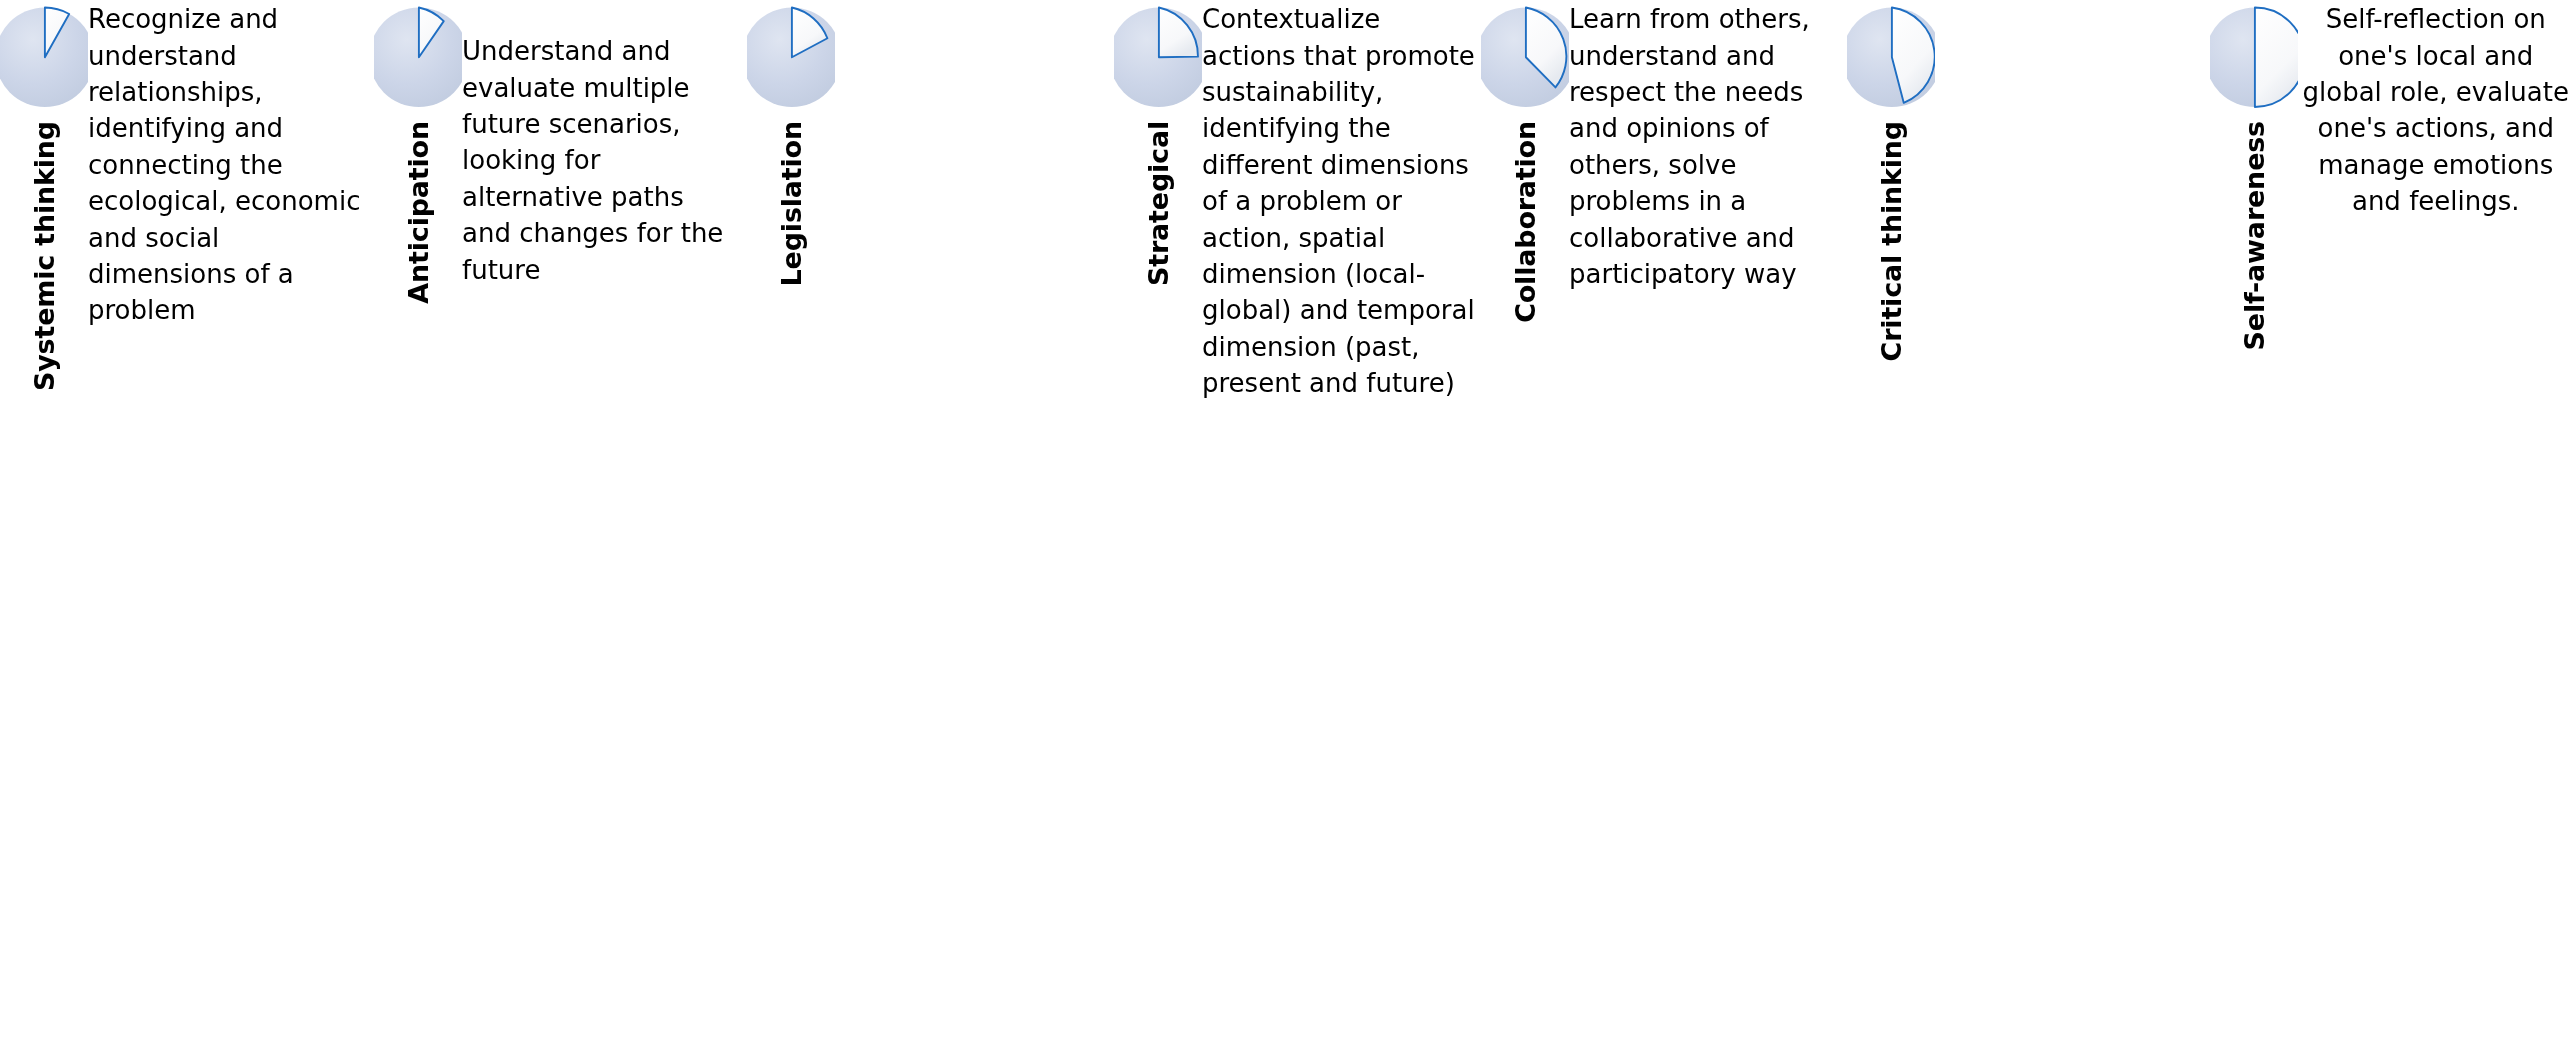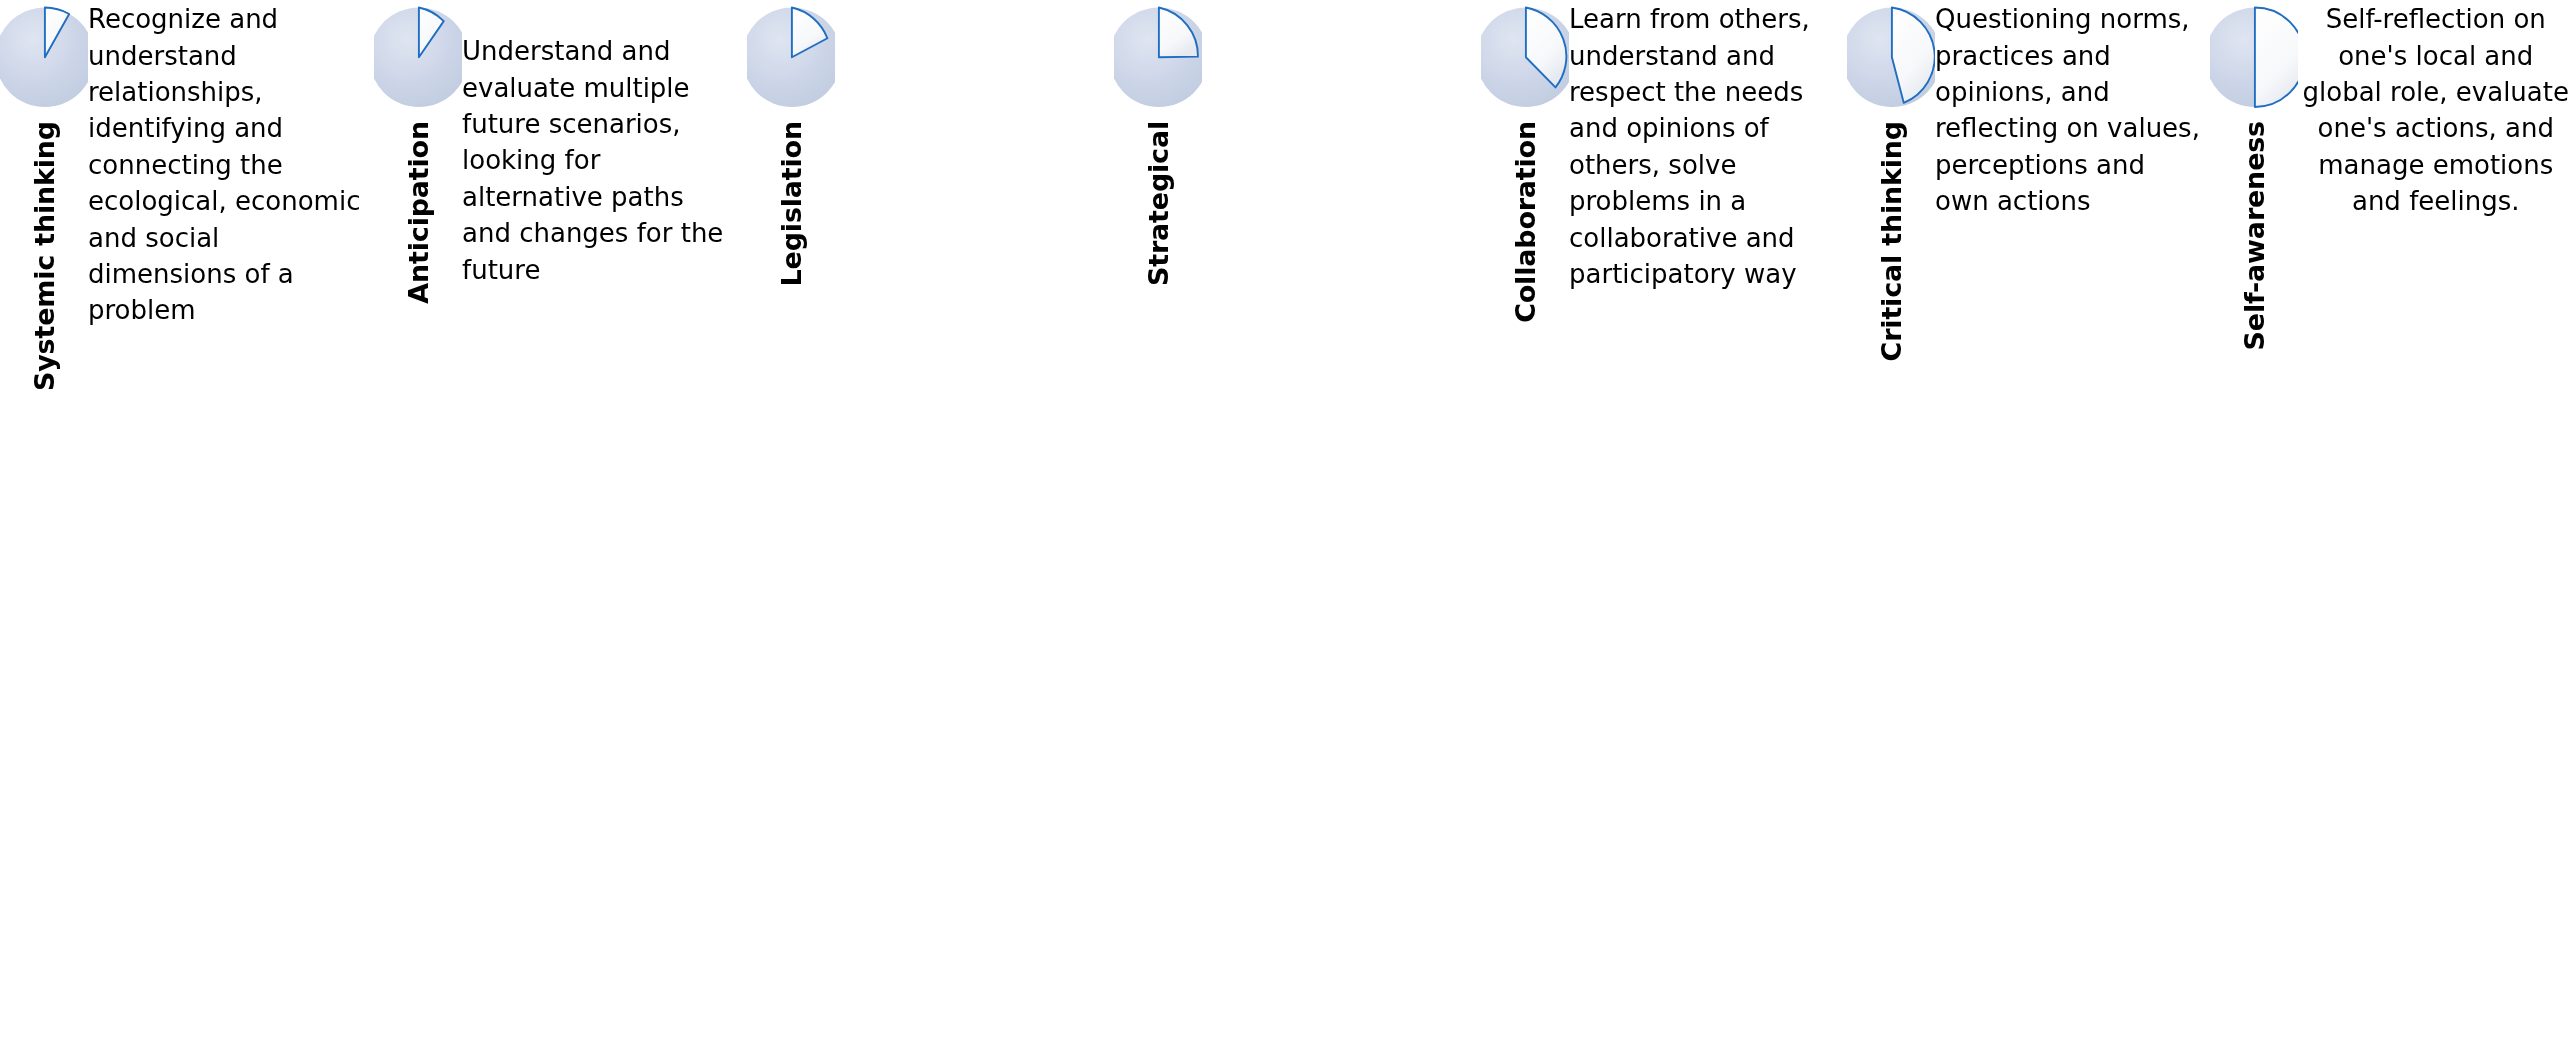--- a/index.html
+++ b/index.html
@@ -218,20 +218,21 @@
             </linearGradient>
           </defs>
           <circle cx="86" cy="95" r="84" fill="url(#g4)"></circle>
           <path d="M86 95 L86 11 A84 84 0 0 1 152 94 Z" fill="url(#w4)" stroke="#1f6ec2" stroke-width="3.2" stroke-linejoin="round"></path>
         </svg>
       </div>
       <div class="vertical-label">
         <span>Strategical</span>
       </div>
     </div>
+    <div class="desc">Contextualize actions that promote sustainability, identifying the different dimensions of a problem or action, spatial dimension (local-global) and temporal dimension (past, present and future)</div>
   </div>
 
   <div class="competency-col col-5">
     <div class="col-left">
       <div class="pie-icon">
         <svg viewBox="0 0 196 196" xmlns="http://www.w3.org/2000/svg">
           <defs>
             <radialGradient id="g5" cx="0.38" cy="0.32" r="0.82">
               <stop offset="0%" stop-color="#dfe5f1"></stop>
               <stop offset="55%" stop-color="#ccd5e8"></stop>
@@ -271,21 +272,20 @@
             </linearGradient>
           </defs>
           <circle cx="86" cy="95" r="84" fill="url(#g6)"></circle>
           <path d="M86 95 L86 11 A84 84 0 0 1 106 172 Z" fill="url(#w6)" stroke="#1f6ec2" stroke-width="3.2" stroke-linejoin="round"></path>
         </svg>
       </div>
       <div class="vertical-label">
         <span>Critical thinking</span>
       </div>
     </div>
-    <div class="desc">Questioning norms, practices and opinions, and reflecting on values, perceptions and own actions</div>
   </div>
 
   <div class="competency-col col-7">
     <div class="col-left">
       <div class="pie-icon">
         <svg viewBox="0 0 196 196" xmlns="http://www.w3.org/2000/svg">
           <defs>
             <radialGradient id="g7" cx="0.38" cy="0.32" r="0.82">
               <stop offset="0%" stop-color="#dfe5f1"></stop>
               <stop offset="55%" stop-color="#ccd5e8"></stop>

